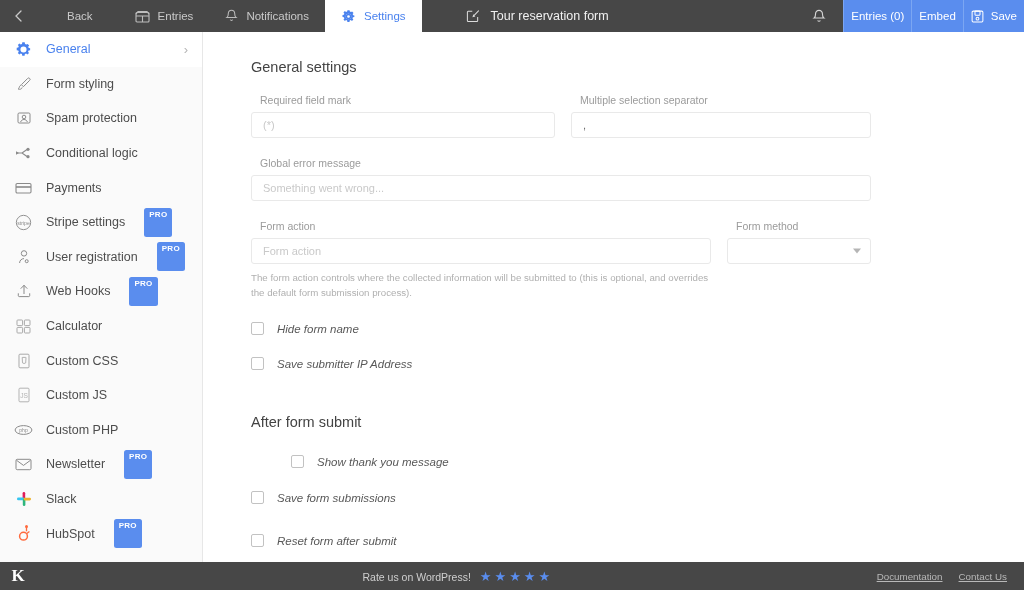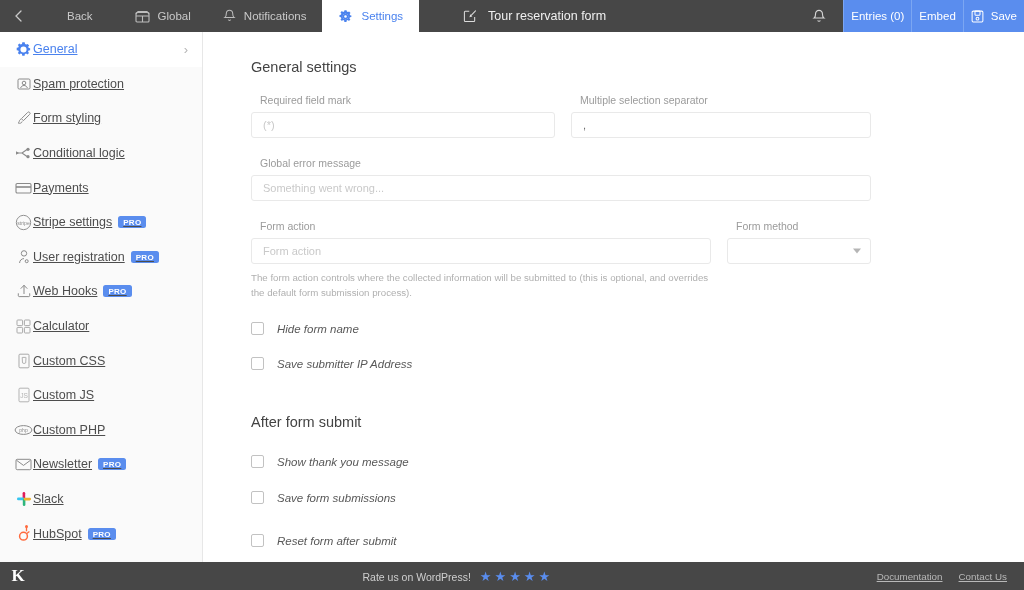--- a/index.html
+++ b/index.html
@@ -35,29 +35,29 @@
   }
   .tb-btn:first-of-type { border-left: none; }
 
   
   .sidebar {
     position: absolute; left: 0; top: 32px; width: 203px; height: 530px;
     background: #fafafa; border-right: 1px solid #e7e7e7; overflow: hidden;
   }
   .side-item {
     position: relative; height: 34.6px; display: flex; align-items: center;
-    padding-left: 14px; font-size: 12.5px; color: #4d4d4d; text-decoration: underline;
+    padding-left: 14px; gap: 13px; font-size: 12.5px; color: #4d4d4d;
   }
   .side-item.active { background: #ffffff; color: #4a82ee; }
   .side-ic { width: 19px; display: flex; align-items: center; justify-content: center; color: #8a8a8a; }
   .side-item.active .side-ic { color: #4a82ee; }
   .chev { position: absolute; right: 14px; color: #b5b5b5; font-size: 13px; }
   .pro {
     background: #5a8dee; color: #fff; font-size: 8px; font-weight: bold;
-    letter-spacing: .3px; padding: 2px 5px 1px; border-radius: 2.5px; margin-left: 6px;
+    letter-spacing: .3px; padding: 2px 5px 18px; border-radius: 2.5px; margin-left: 6px;
   }
   .sb-fade { position: absolute; left: 0; bottom: 0; width: 202px; height: 12px;
              background: linear-gradient(to bottom, rgba(250,250,250,0), #fafafa); }
 
   
   .main {
     position: absolute; left: 204px; top: 32px; width: 804px; height: 530px;
     background: #ffffff; overflow: hidden;
   }
   .content { padding: 27px 0 0 47px; width: 820px; }
@@ -106,21 +106,21 @@
     <span>Back</span>
   </div>
 
   <div class="tb-item">
     <span class="ic">
       <svg width="15" height="13" viewBox="0 0 15 13">
           <rect x="1" y="2.5" width="13" height="9.5" rx="1" stroke="#bdbdbd" stroke-width="1.1" fill="none"></rect>
           <path d="M1 6h13M7.5 6v6M1 4.2l2-2.7h9l2 2.7" stroke="#bdbdbd" stroke-width="1.1" fill="none"></path>
         </svg>
     </span>
-    <span>Global</span>
+    <span>Entries</span>
   </div>
 
   <div class="tb-item">
     <span class="ic">
       <svg width="13" height="14" viewBox="0 0 13 14">
           <path d="M6.5 1.3c-2 0-3.2 1.4-3.2 3.2 0 3-1.3 3.9-1.3 3.9h9s-1.3-.9-1.3-3.9c0-1.8-1.2-3.2-3.2-3.2z" stroke="#bdbdbd" stroke-width="1.05" fill="none"></path>
           <path d="M5.3 10.6a1.3 1.3 0 002.4 0" stroke="#bdbdbd" stroke-width="1.05" fill="none"></path>
         </svg>
     </span>
     <span>Notifications</span>
@@ -182,36 +182,36 @@
           <path fill="#4a82ee" d="M18 8.6l-1.9-.3a6.5 6.5 0 00-.6-1.5l1.2-1.5-1.9-1.9L13.3 4a6.5 6.5 0 00-1.5-.6L11.4 1.5h-2.8L8.2 3.4A6.5 6.5 0 006.7 4L5.2 2.8 3.3 4.7l1.2 1.5a6.5 6.5 0 00-.6 1.5l-1.9.3v2.8l1.9.3c.14.53.34 1.03.6 1.5l-1.2 1.5 1.9 1.9 1.5-1.2c.47.26.97.46 1.5.6l.3 1.9h2.8l.3-1.9c.53-.14 1.03-.34 1.5-.6l1.5 1.2 1.9-1.9-1.2-1.5c.26-.47.46-.97.6-1.5l1.9-.3V8.6zm-8 5A3.6 3.6 0 1113.6 10 3.6 3.6 0 0110 13.6z"></path>
         </svg>
     </span>
     <span>General</span>
     <span class="chev">›</span>
   </div>
 
   <div class="side-item">
     <span class="side-ic">
       <svg width="16" height="16" viewBox="0 0 16 16">
+          <path d="M13.6 2.4a1.3 1.3 0 00-1.9 0L5.4 8.7l2 2 6.2-6.3a1.3 1.3 0 000-2z" stroke="#8a8a8a" stroke-width="1" fill="none"></path>
+          <path d="M5 9.2c-1 .3-1.6 1.2-1.8 2.4-.1.7-.5 1.1-1 1.4 1.6.7 3.6.2 4-1.6" stroke="#8a8a8a" stroke-width="1" fill="none"></path>
+        </svg>
+    </span>
+    <span>Form styling</span>
+  </div>
+
+  <div class="side-item">
+    <span class="side-ic">
+      <svg width="16" height="16" viewBox="0 0 16 16">
           <rect x="2" y="3" width="12" height="10" rx="1.2" stroke="#8a8a8a" stroke-width="1" fill="none"></rect>
           <circle cx="8" cy="7" r="1.8" stroke="#8a8a8a" stroke-width="1" fill="none"></circle>
           <path d="M4.6 12c.6-1.7 1.9-2.5 3.4-2.5S10.8 10.3 11.4 12" stroke="#8a8a8a" stroke-width="1" fill="none"></path>
         </svg>
     </span>
     <span>Spam protection</span>
-  </div>
-
-  <div class="side-item">
-    <span class="side-ic">
-      <svg width="16" height="16" viewBox="0 0 16 16">
-          <path d="M13.6 2.4a1.3 1.3 0 00-1.9 0L5.4 8.7l2 2 6.2-6.3a1.3 1.3 0 000-2z" stroke="#8a8a8a" stroke-width="1" fill="none"></path>
-          <path d="M5 9.2c-1 .3-1.6 1.2-1.8 2.4-.1.7-.5 1.1-1 1.4 1.6.7 3.6.2 4-1.6" stroke="#8a8a8a" stroke-width="1" fill="none"></path>
-        </svg>
-    </span>
-    <span>Form styling</span>
   </div>
 
   <div class="side-item">
     <span class="side-ic">
       <svg width="17" height="16" viewBox="0 0 17 16">
           <path d="M2 8h5M7 8l5-3.5M7 8l5 3.5" stroke="#8a8a8a" stroke-width="1.1" fill="none"></path>
           <circle cx="13" cy="4.3" r="1.6" fill="#8a8a8a"></circle>
           <circle cx="13" cy="11.7" r="1.6" fill="#8a8a8a"></circle>
           <path d="M1 6.3l3 1.7-3 1.7z" fill="#8a8a8a"></path>
         </svg>
@@ -393,21 +393,21 @@
       <span class="cbox"></span>
       <span class="cblabel">Hide form name</span>
     </div>
     <div class="cbrow">
       <span class="cbox"></span>
       <span class="cblabel">Save submitter IP Address</span>
     </div>
 
     <div class="sec-title second">After form submit</div>
 
-    <div class="cbrow" style="margin-top:0;">
+    <div class="cbrow" style="margin-top:0;margin-left:40px;">
       <span class="cbox"></span>
       <span class="cblabel">Show thank you message</span>
     </div>
     <div class="cbrow" style="margin-top:23px;">
       <span class="cbox"></span>
       <span class="cblabel">Save form submissions</span>
     </div>
     <div class="cbrow" style="margin-top:30px;">
       <span class="cbox"></span>
       <span class="cblabel">Reset form after submit</span>

